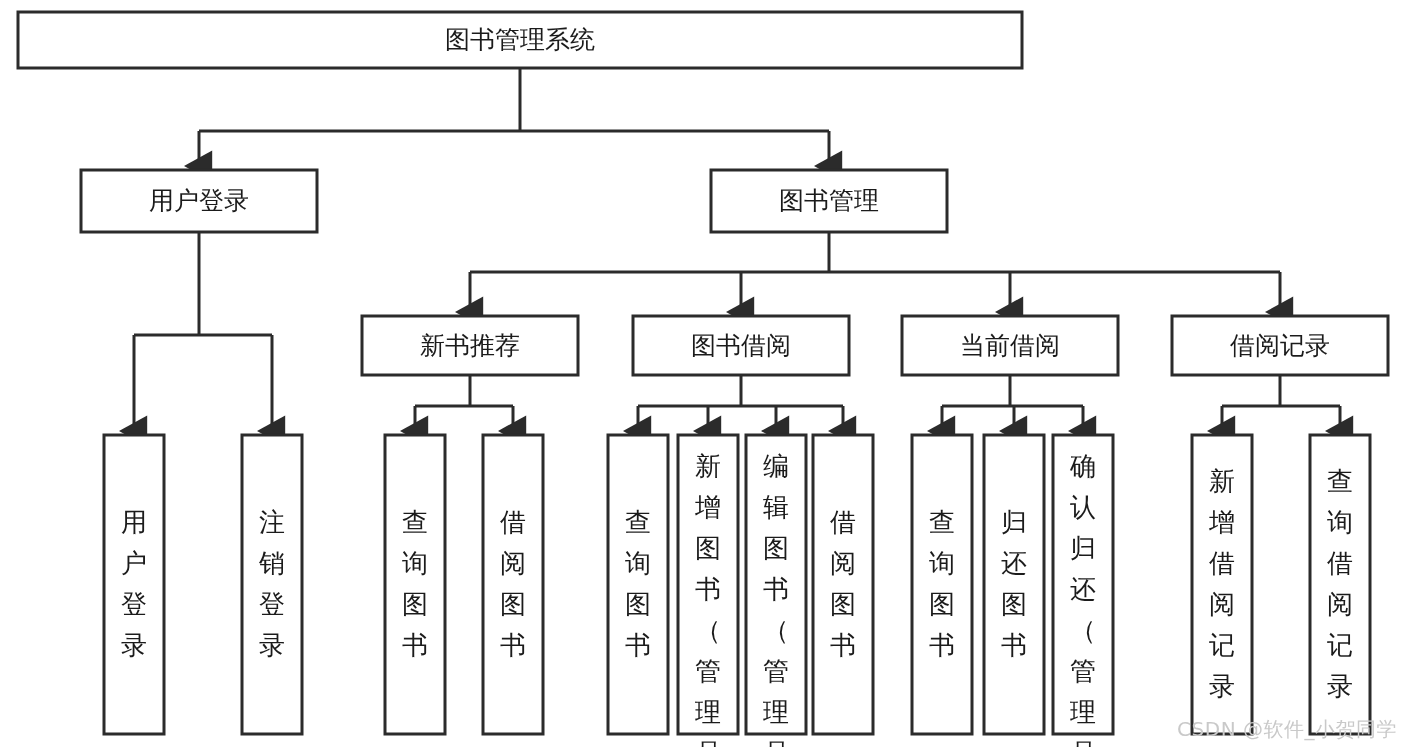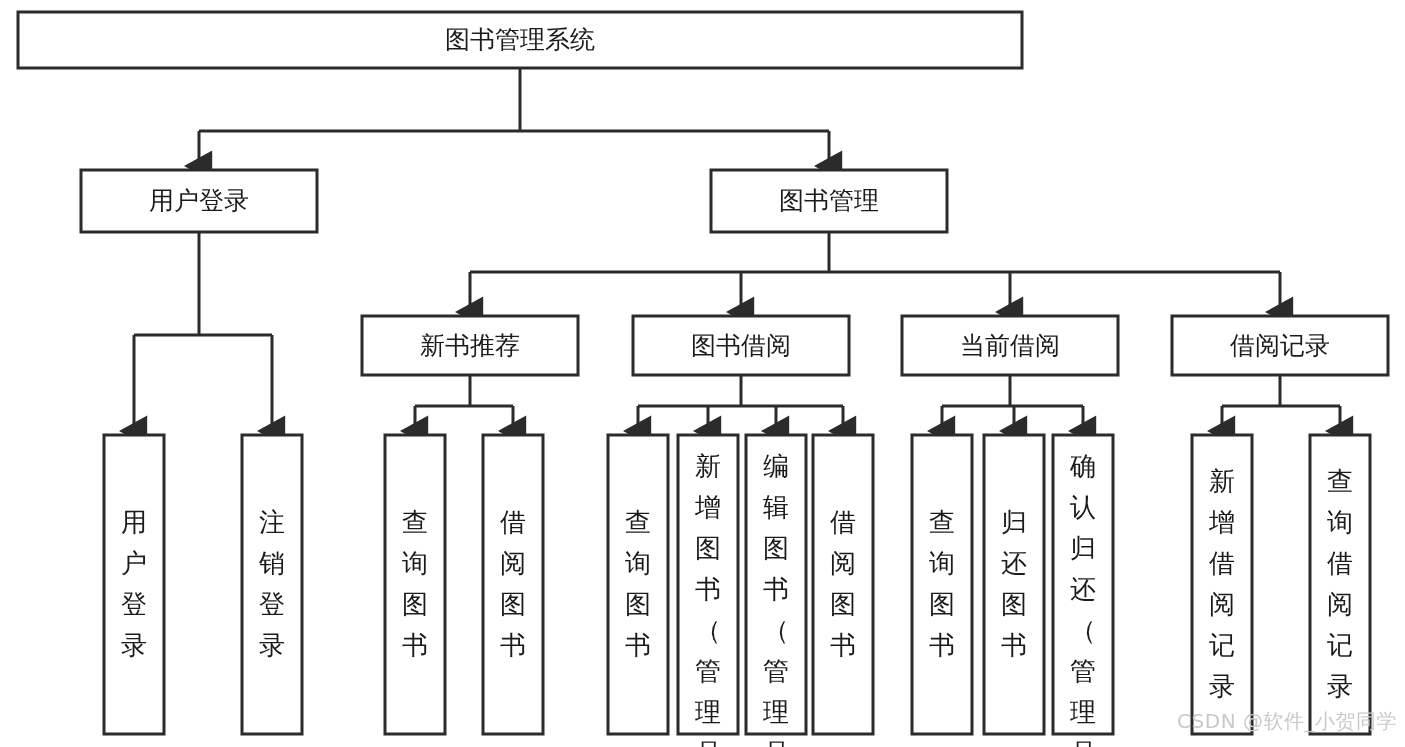--- a/index.html
+++ b/index.html
@@ -21,21 +21,21 @@
     dominant-baseline:middle;
   }
   .leaf-label{
     font-family:"DejaVu Sans","Liberation Sans",sans-serif;
     fill:#1b1b1b;
     font-size:26px;
     text-anchor:middle;
   }
   .watermark{
     position:absolute;
-    right:8px;bottom:12px;
+    right:8px;bottom:4px;
     color:#c9c9c9;
     font-size:20px;
     font-family:"DejaVu Sans","Liberation Sans",sans-serif;
     letter-spacing:.5px;
     white-space:nowrap;
     user-select:none;
   }
 </style>
 </head>
 <body>

